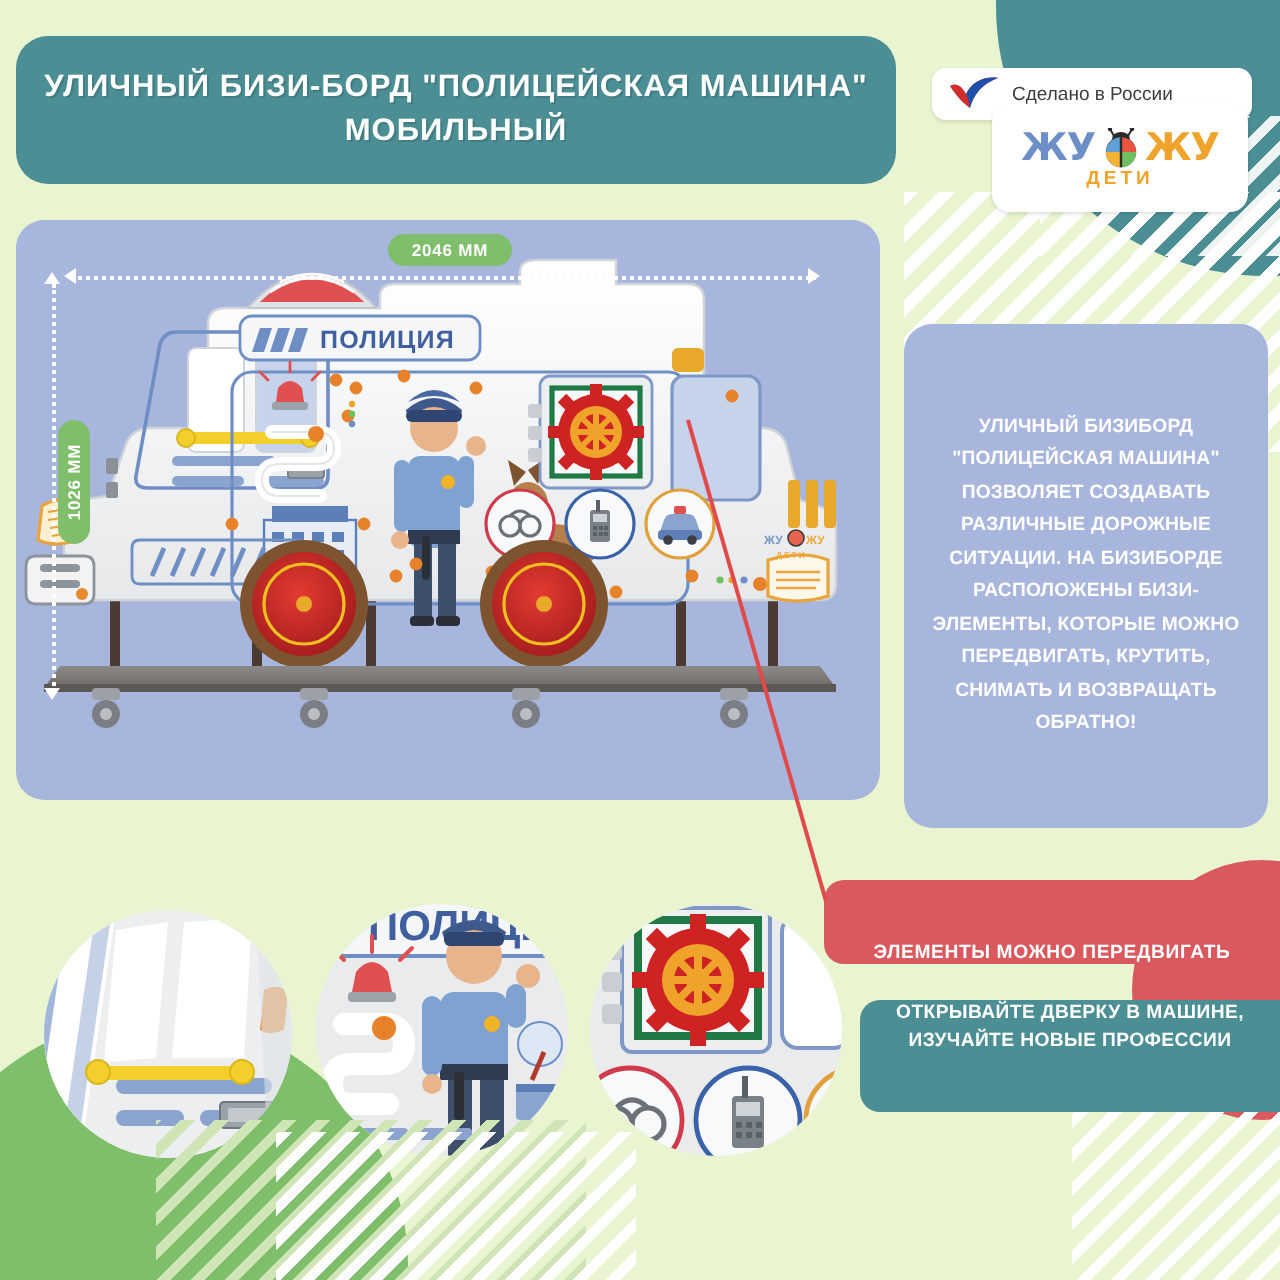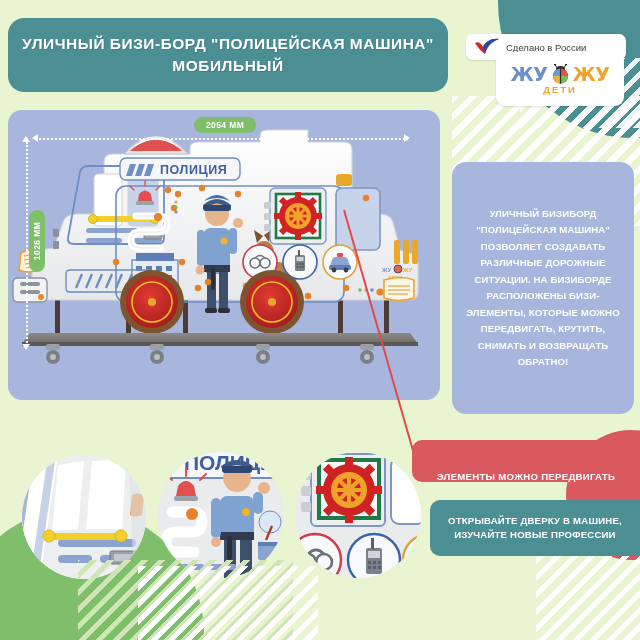--- a/index.html
+++ b/index.html
@@ -159,21 +159,21 @@
     background:#d9595e; border-radius:10px 0 0 10px;
     display:flex; align-items:flex-end; justify-content:center; padding:0 10px;
   }
   .callout-red span {
     color:#ffffff; font-size:9.6px; font-weight:bold; text-transform:uppercase;
     letter-spacing:.3px; text-align:center;
   }
   .callout-teal {
     position:absolute; left:430px; top:500px; width:210px; height:56px;
     background:#4b8e94; border-radius:10px 0 0 10px;
-    display:flex; align-items:center; justify-content:center; padding:0 10px;
+    display:flex; justify-content:center; padding:0 10px;
   }
   .callout-teal span {
     color:#ffffff; font-size:9.6px; font-weight:bold; text-transform:uppercase;
     line-height:1.5; text-align:center; letter-spacing:.2px;
   }
   .leader-line {
     position:absolute; left:343px; top:210px; width:2px; height:250px;
     background:#e04a4a; transform:rotate(-16deg); transform-origin:top center;
     z-index:9;
   }
@@ -563,21 +563,21 @@
   </div>
 
   <div class="dim-line-h"></div>
   <div class="arrow ah-l"></div>
   <div class="arrow ah-r"></div>
   <div class="dim-line-v"></div>
   <div class="arrow av-u"></div>
   <div class="arrow av-d"></div>
 
   <div class="dim-top-label">
-    <span>2054 ММ</span>
+    <span>2046 ММ</span>
   </div>
   <div class="dim-left-label">
     <span>1026 ММ</span>
   </div>
 
   <div class="desc-panel">
     <div class="desc-text">УЛИЧНЫЙ БИЗИБОРД "ПОЛИЦЕЙСКАЯ МАШИНА" ПОЗВОЛЯЕТ СОЗДАВАТЬ РАЗЛИЧНЫЕ ДОРОЖНЫЕ СИТУАЦИИ. НА БИЗИБОРДЕ РАСПОЛОЖЕНЫ БИЗИ-ЭЛЕМЕНТЫ, КОТОРЫЕ МОЖНО ПЕРЕДВИГАТЬ, КРУТИТЬ, СНИМАТЬ И ВОЗВРАЩАТЬ ОБРАТНО!</div>
   </div>
 
   <div class="leader-line"></div>

